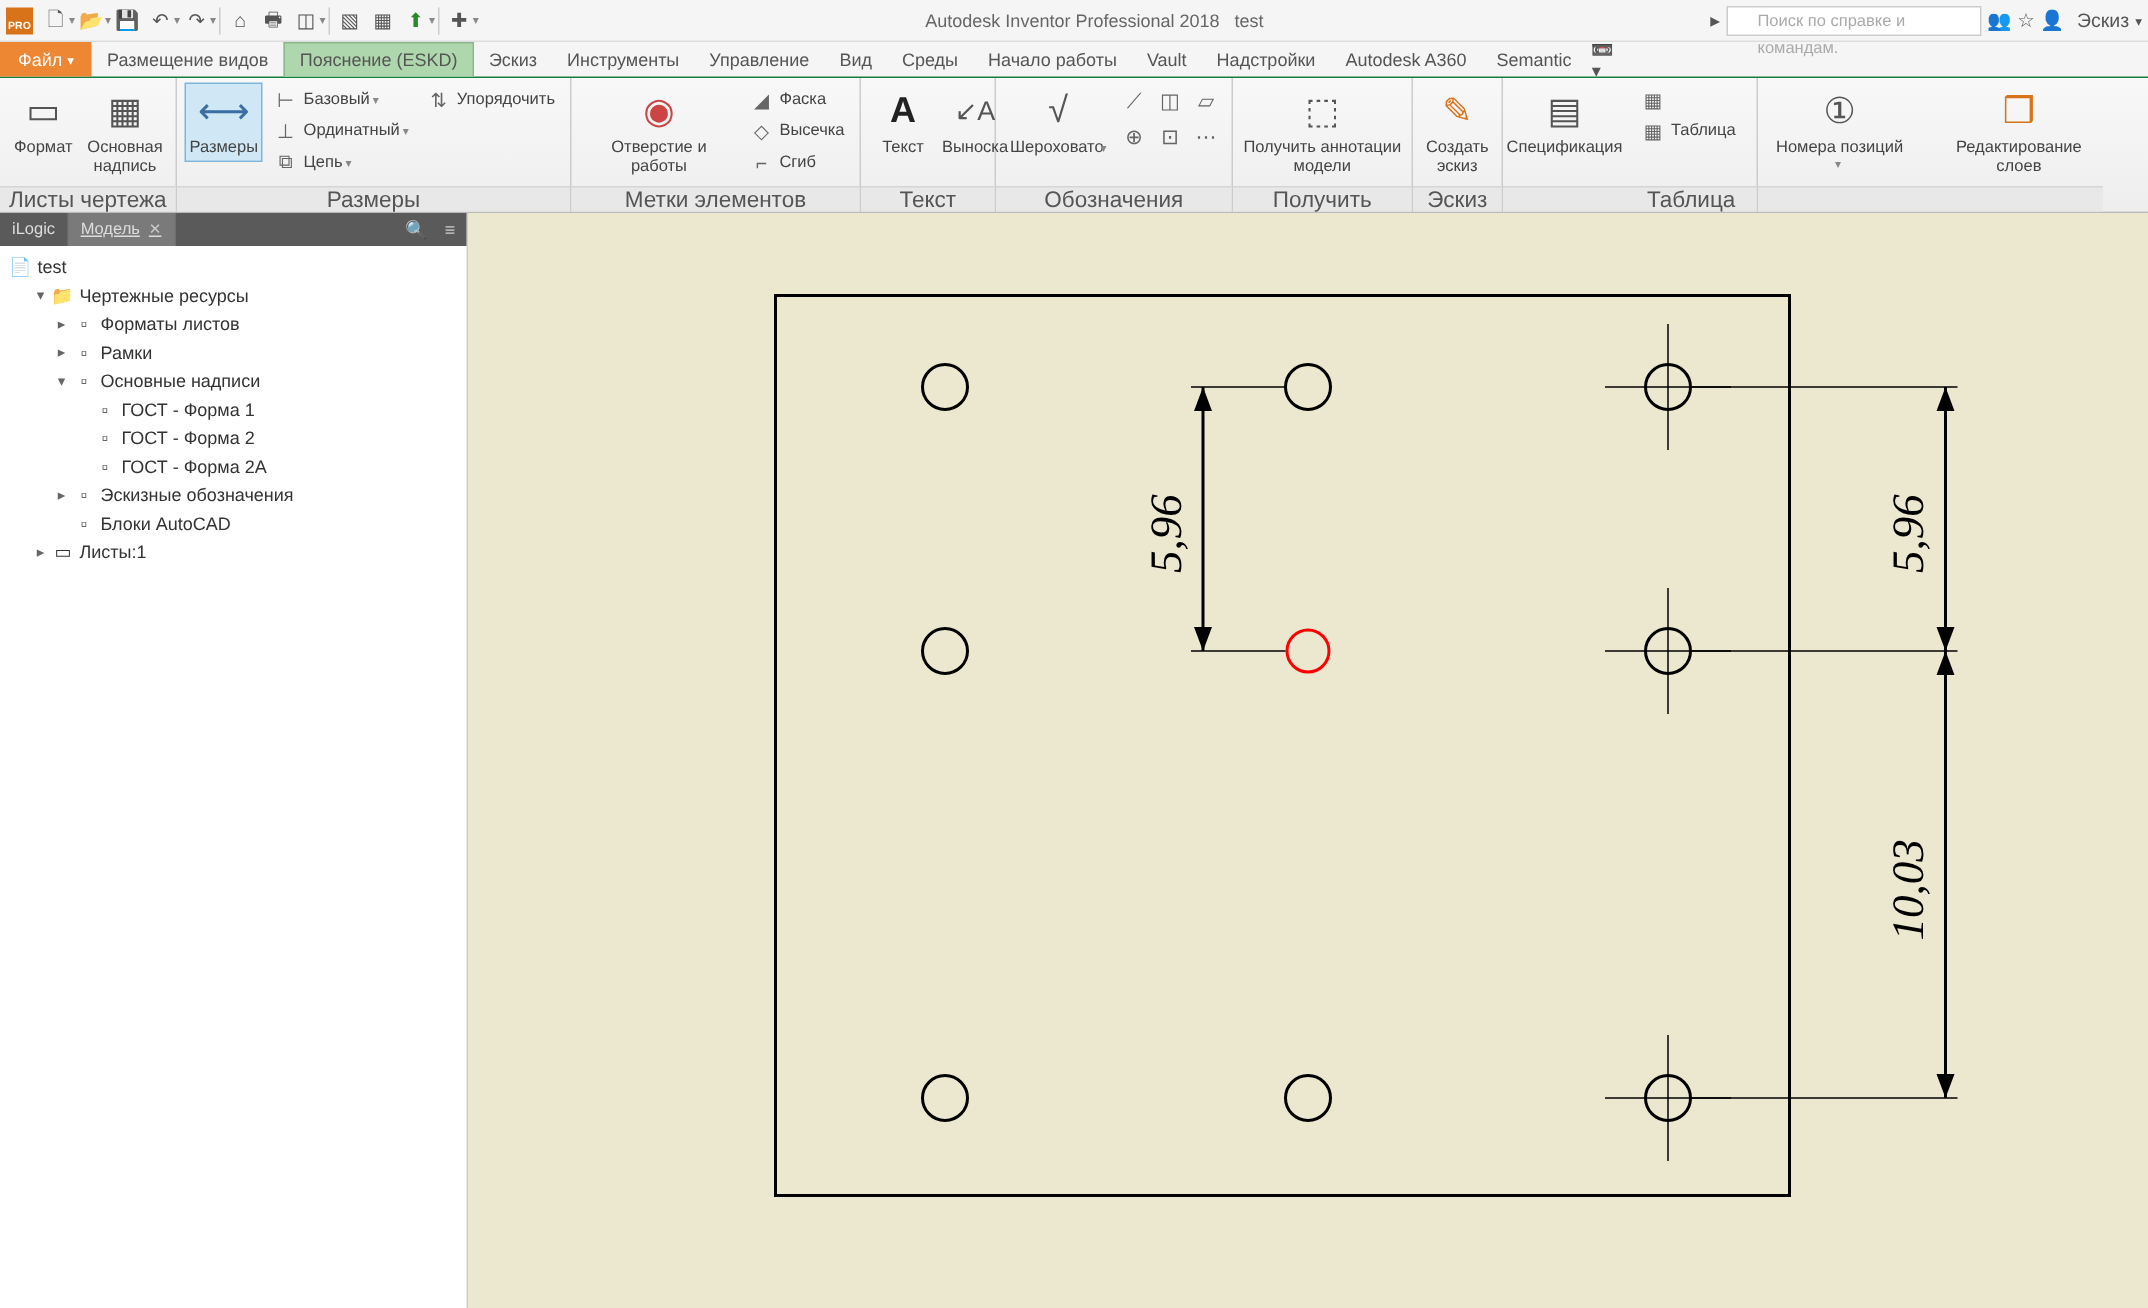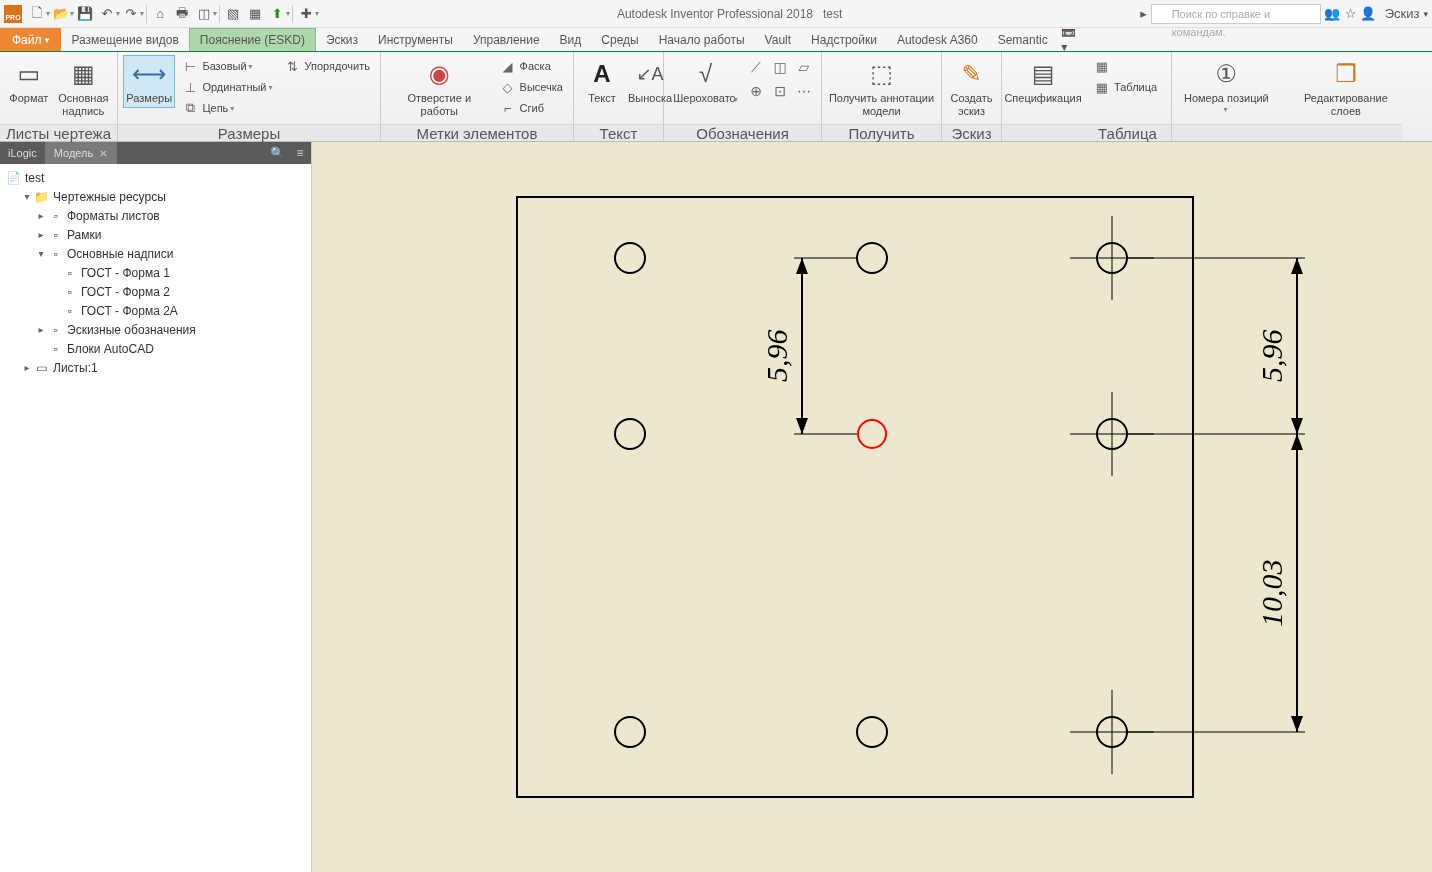--- a/index.html
+++ b/index.html
@@ -38,21 +38,21 @@
 .rbtn-sm { display:flex; align-items:center; gap:4px; padding:1px 4px; cursor:pointer; font-size:11px; color:#444; height:20px; }
 .rbtn-sm .sic { width:16px; height:16px; display:inline-flex; align-items:center; justify-content:center; font-size:13px; color:#666; }
 .icon-grid { display:grid; grid-template-columns:repeat(3,22px); grid-template-rows:repeat(2,22px); gap:2px; }
 .icon-grid .cell { border:1px solid transparent; display:flex; align-items:center; justify-content:center; font-size:14px; color:#666; cursor:pointer; }
 
 
 .content { display:flex; height:calc(100% - 142px); }
 .browser { width:312px; background:#fff; border-right:1px solid #ccc; display:flex; flex-direction:column; }
 .browser-tabs { height:22px; background:#5a5a5a; display:flex; align-items:center; }
 .btab { padding:0 8px; height:22px; display:flex; align-items:center; color:#ddd; font-size:11px; border-right:1px solid #777; cursor:pointer; }
-.btab.active { background:#7a7a7a; }
+.btab.active { background:#7a7a7a;text-decoration:underline; }
 .btab .x { margin-left:6px; font-size:10px; color:#ccc; }
 .browser-tabs .spacer { flex:1; }
 .browser-tabs .tool { width:22px; text-align:center; color:#ccc; font-size:12px; cursor:pointer; }
 .tree { flex:1; overflow:auto; padding:4px 2px; font-size:12px; color:#333; }
 .tnode { display:flex; align-items:center; height:19px; padding-left:4px; cursor:pointer; white-space:nowrap; }
 .tw { width:14px; display:inline-block; text-align:center; color:#666; font-size:10px; }
 .tic { width:16px; height:16px; display:inline-flex; align-items:center; justify-content:center; margin-right:3px; font-size:12px; }
 .ind1 { padding-left:18px; } .ind2 { padding-left:32px; } .ind3 { padding-left:46px; }
 
 

